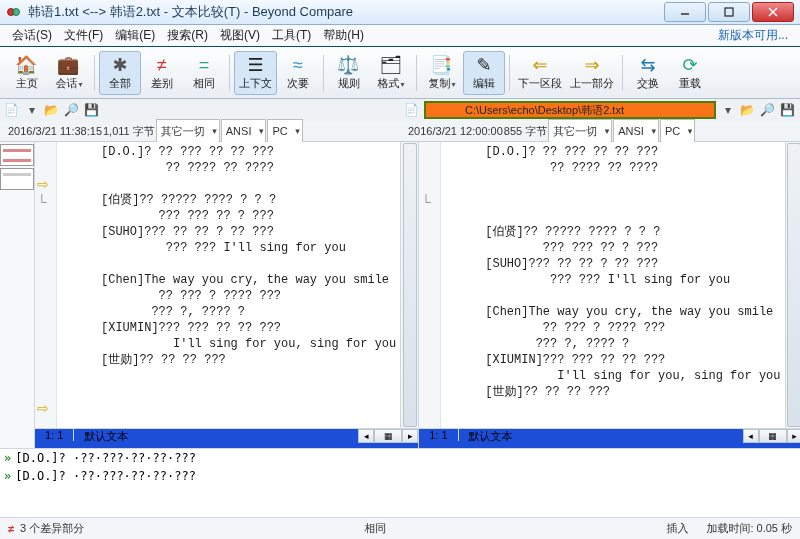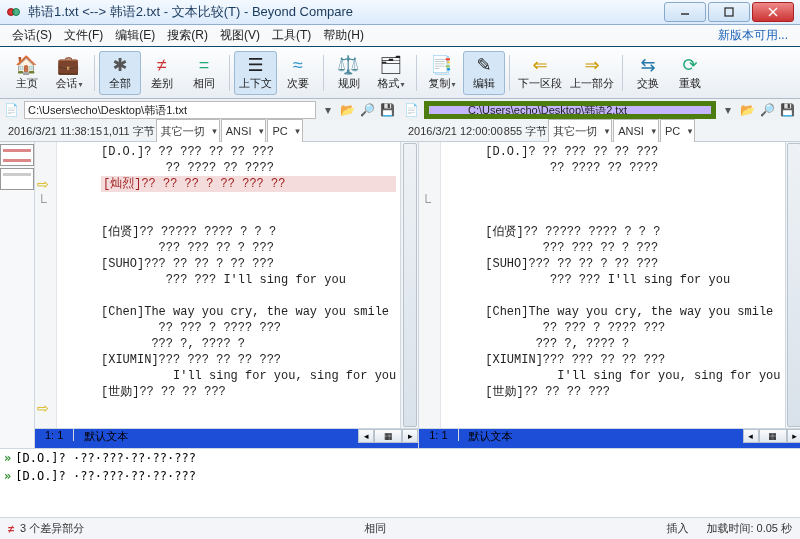--- a/index.html
+++ b/index.html
@@ -17,21 +17,21 @@
 .toolbar { height: 52px; background: linear-gradient(#fdfefe,#e9eef4); border-bottom: 1px solid #b0bcc8; display:flex; align-items:center; padding: 0 6px; gap:0;}
 .tbtn { display:flex; flex-direction:column; align-items:center; justify-content:center; min-width: 42px; height: 44px; padding: 2px 4px; border-radius:3px; font-size:11px; color:#222;}
 .tbtn .ticon { width:22px; height: 22px; display:flex; align-items:center; justify-content:center; font-size:18px;}
 .tbtn.active { background:#d5e6f7; border:1px solid #9db9d4;}
 .sep { width:1px; height:36px; background:#c6cfd9; margin:0 4px;}
 .dropdown-ind { font-size:8px; margin-left:1px; color:#555;}
 .path-rows { background:#eef2f5; border-bottom:1px solid #c6cfd9;}
 .pathrow { display:flex; align-items:center; height:22px;}
 .path-left, .path-right { flex:1; display:flex; align-items:center; padding: 0 4px; gap:4px;}
 .path-input { flex:1; height:18px; border:1px solid #bbb; background:#fff; font-size:11px; padding: 0 3px; color:#222;}
-.path-input.active { background:#c4b5fd; border:5px solid #4d7c0f;padding-left:39px;}
+.path-input.active { background:#f97316; border:2px solid #4d7c0f;padding-left:39px;}
 .mini-btn { width:16px; height:16px; display:flex; align-items:center; justify-content:center; color:#555; font-size:12px;}
 .inforow { display:flex; height:20px;}
 .info-half { flex:1; display:flex; align-items:center; gap: 1px; padding: 0 8px; font-size:11px; color:#333; background:#f1f4f7;}
 .info-half .val { white-space:nowrap;}
 .info-half .combo { border:1px solid #bbb; background:#fff; padding:0 14px 0 4px; height:24px; display:flex; align-items:center; position:relative; font-size:11px;}
 .info-half .combo:after { content:"▾"; position:absolute; right:2px; font-size:9px; color:#444;}
 .workarea { display:flex; height: 306px;}
 .thumbcol { width: 44px; background:#f7f8f9; border-right:1px solid #cfd8e1; display:flex; flex-direction:column; align-items:center; padding-top:2px; gap:2px;}
 .thumb { width:34px; height:22px; border:1px solid #999; background:#fff; position:relative;}
 .thumb .redbar { position:absolute; left:2px; right:2px; height:3px; background:#d88;}
@@ -167,21 +167,20 @@
   <div class="tbtn">
       <span class="ticon" style="color:#2a7">⟳</span>
       <span>重载</span>
     </div>
 </div>
 
 <div class="path-rows">
   <div class="pathrow">
     <div class="path-left">
       <span class="mini-btn">📄</span>
-      <input class="path-input" value="C:\Users\echo\Desktop\韩语1.txt" style="">
       <span class="mini-btn">▾</span>
       <span class="mini-btn">📂</span>
       <span class="mini-btn">🔎</span>
       <span class="mini-btn">💾</span>
     </div>
     <div class="path-right">
       <span class="mini-btn">📄</span>
       <input class="path-input active" value="C:\Users\echo\Desktop\韩语2.txt" style="">
       <span class="mini-btn">▾</span>
       <span class="mini-btn">📂</span>
@@ -222,21 +221,20 @@
       <div class="pane-body">
         <div class="gutter">
             <div class="gutter-inner">
           <span class="marker" style="top:34px">⇨</span>
           <span class="marker" style="top:52px; color:#999">└</span>
           <span class="marker" style="top:258px">⇨</span>
         </div>
           </div>
         <div class="code" id="leftcode"><span>[D.O.]? ?? ??? ?? ?? ???</span>
 <span>         ?? ???? ?? ????</span>
-<span class="diff-red">[灿烈]?? ?? ?? ? ?? ??? ??</span>
 <span></span>
 <span>[伯贤]?? ????? ???? ? ? ?</span>
 <span>        ??? ??? ?? ? ???</span>
 <span>[SUHO]??? ?? ?? ? ?? ???</span>
 <span>         ??? ??? I'll sing for you</span>
 <span></span>
 <span>[Chen]The way you cry, the way you smile</span>
 <span>        ?? ??? ? ???? ???</span>
 <span>       ??? ?, ???? ?</span>
 <span>[XIUMIN]??? ??? ?? ?? ???</span>

